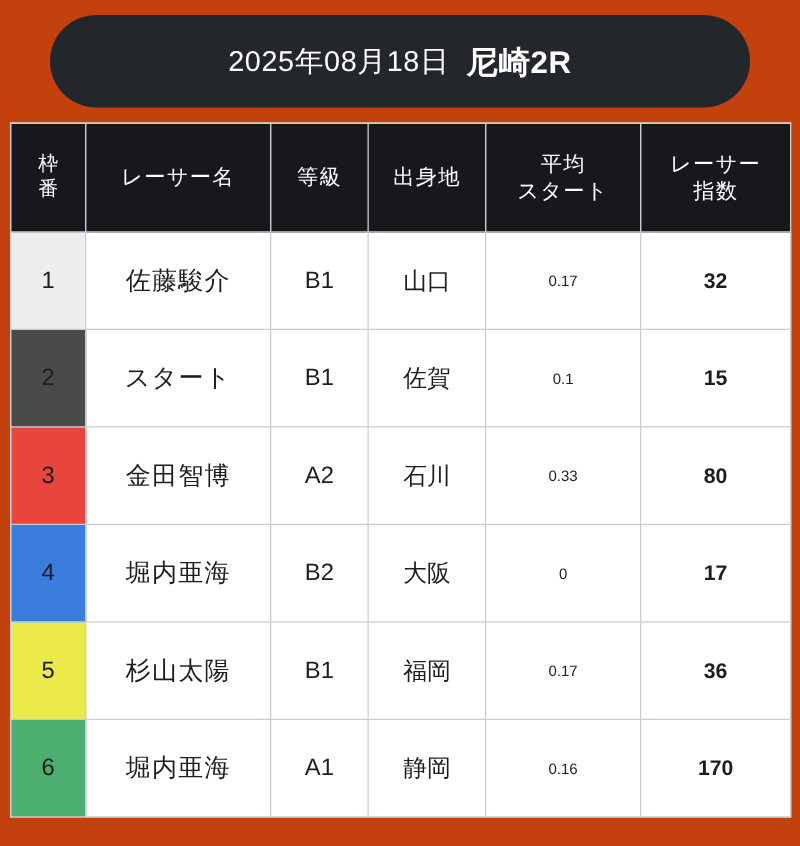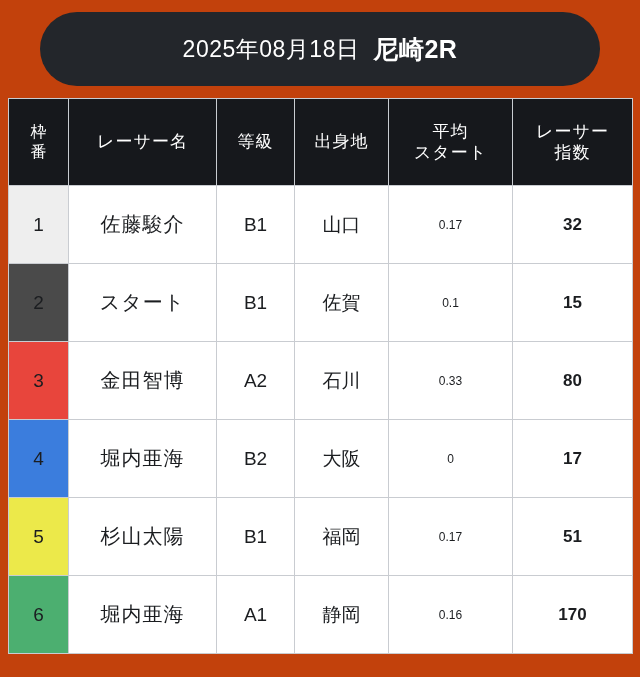--- a/index.html
+++ b/index.html
@@ -186,21 +186,21 @@
           <td class="origin">大阪</td>
           <td class="start">0</td>
           <td class="index">17</td>
         </tr>
         <tr>
           <td class="frame frame-5">5</td>
           <td class="name">杉山太陽</td>
           <td class="grade">B1</td>
           <td class="origin">福岡</td>
           <td class="start">0.17</td>
-          <td class="index">51</td>
+          <td class="index">36</td>
         </tr>
         <tr>
           <td class="frame frame-6">6</td>
           <td class="name">堀内亜海</td>
           <td class="grade">A1</td>
           <td class="origin">静岡</td>
           <td class="start">0.16</td>
           <td class="index">170</td>
         </tr>
       </tbody>

